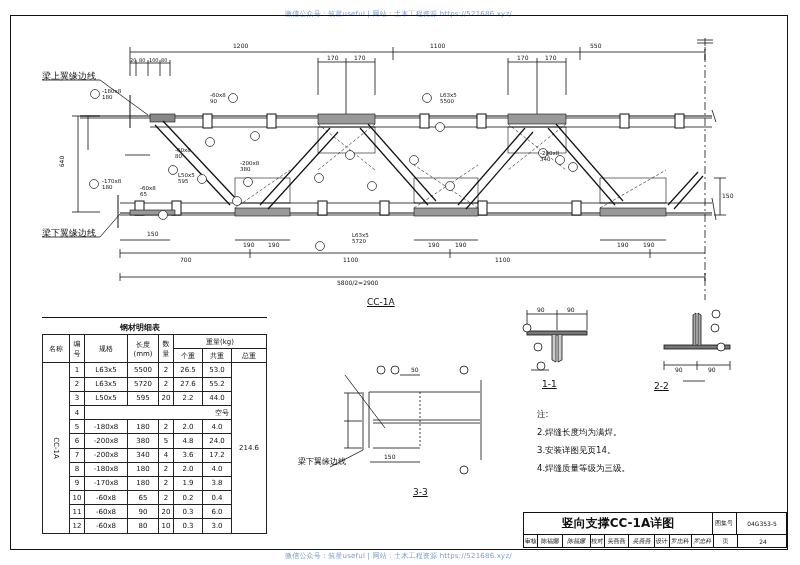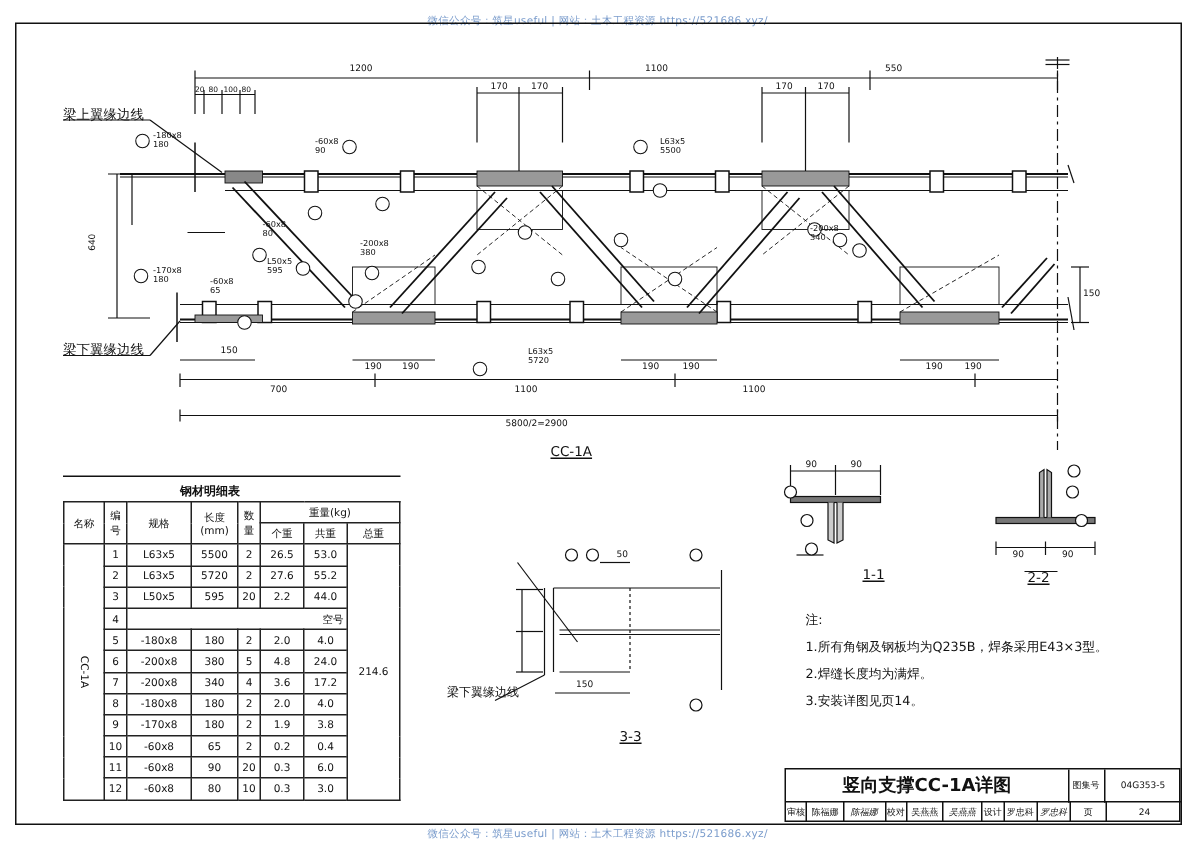--- a/index.html
+++ b/index.html
@@ -261,22 +261,22 @@
   <line x1="370" y1="462" x2="420" y2="462"></line>
   <line x1="400" y1="375" x2="420" y2="375"></line>
   <circle cx="381" cy="370" r="4" fill="#fff"></circle>
   <circle cx="395" cy="370" r="4" fill="#fff"></circle>
   <circle cx="464" cy="370" r="4" fill="#fff"></circle>
   <circle cx="464" cy="470" r="4" fill="#fff"></circle>
   <line x1="330" y1="467" x2="363" y2="450"></line>
   <line x1="345" y1="375" x2="385" y2="428"></line>
 </svg>
 
-<div class="cap" style="left:575px;top:379px;">1-1</div>
-<div class="cap" style="left:685px;top:381px;">2-2</div>
+<div class="cap" style="left:542px;top:379px;">1-1</div>
+<div class="cap" style="left:654px;top:381px;">2-2</div>
 <div class="cap" style="left:413px;top:487px;">3-3</div>
 <div class="lbl" style="left:537px;top:306px;font-size:6px;">90</div>
 <div class="lbl" style="left:567px;top:306px;font-size:6px;">90</div>
 <div class="lbl" style="left:675px;top:366px;font-size:6px;">90</div>
 <div class="lbl" style="left:708px;top:366px;font-size:6px;">90</div>
 <div class="lbl" style="left:411px;top:366px;font-size:6px;">50</div>
 <div class="lbl" style="left:384px;top:453px;font-size:6px;">150</div>
 <div class="lbl" style="left:298px;top:456px;font-size:8px;">梁下翼缘边线</div>
 
 <div class="mat-title">钢材明细表</div>
@@ -390,23 +390,23 @@
         <td>10</td>
         <td>0.3</td>
         <td>3.0</td>
       </tr>
 </tbody>
   </table>
 <div style="position:absolute;left:42px;top:317px;width:225px;border-top:1.5px solid #111;"></div>
 
 <div class="notes">
   <div>注:</div>
-  <div>1.所有角钢及钢板均为Q235B，焊条采用E43×3型。</div>
   <div>2.焊缝长度均为满焊。</div>
   <div>3.安装详图见页14。</div>
+  <div>4.焊缝质量等级为三级。</div>
 </div>
 
 <div class="tb">
   <div class="tb-title">竖向支撑CC-1A详图</div>
   <div class="tb-code-lbl">图集号</div>
   <div class="tb-code">04G353-5</div>
   <div class="tb-row">
     <span style="width:14px;">审核</span>
     <span style="width:24px;">陈福娜</span>
     <span style="width:28px;font-style:italic;">陈福娜</span>

